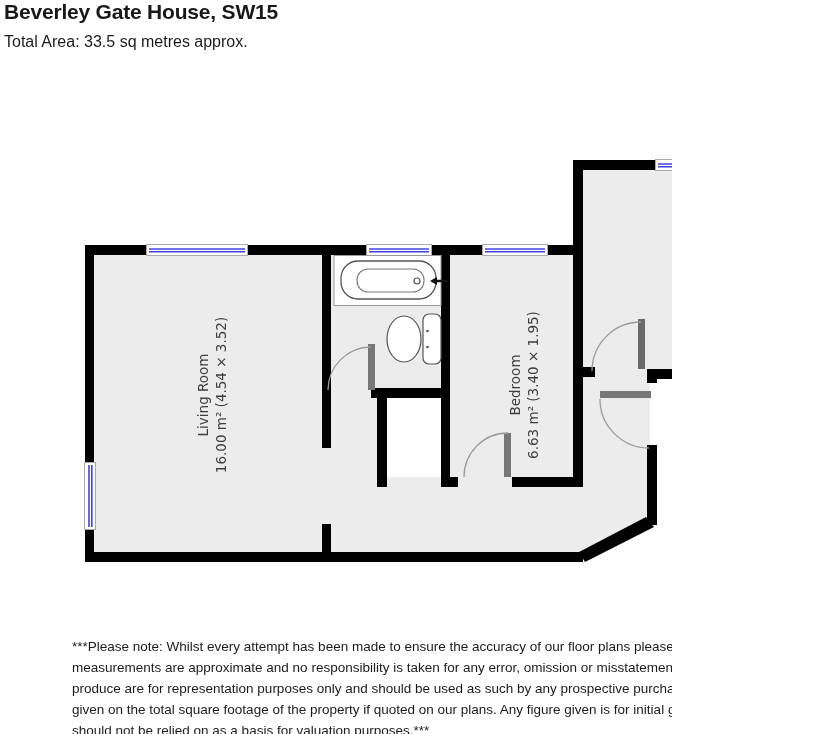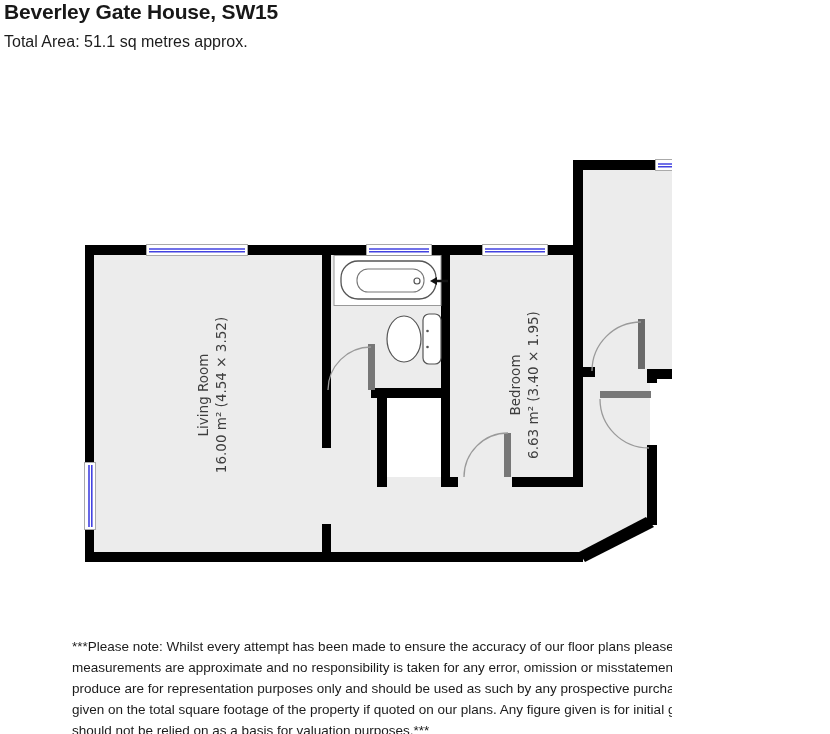--- a/index.html
+++ b/index.html
@@ -33,21 +33,21 @@
     position:absolute;left:72px;top:636px;width:734px;margin:0;
     font-size:13.5px;line-height:21px;color:#1b1b1b;text-align:left;
   }
 </style>
 </head>
 <body>
 
 <div class="page">
 
   <h1 class="title">Beverley Gate House, SW15</h1>
-  <p class="subtitle">Total Area: 51.1 sq metres approx.</p>
+  <p class="subtitle">Total Area: 33.5 sq metres approx.</p>
 
   <div class="plan">
     <svg width="830" height="620" viewBox="0 0 830 620">
 
       <g>
         <path d="M 89,250 L 583,250 L 583,165 L 807,165 L 807,374 L 650,374 L 650,520 L 580,556 L 89,556 Z" fill="#ececec"></path>
         <rect x="387" y="398" width="54" height="79" fill="#ffffff"></rect>
       </g>
 
       <g fill="#000000">

